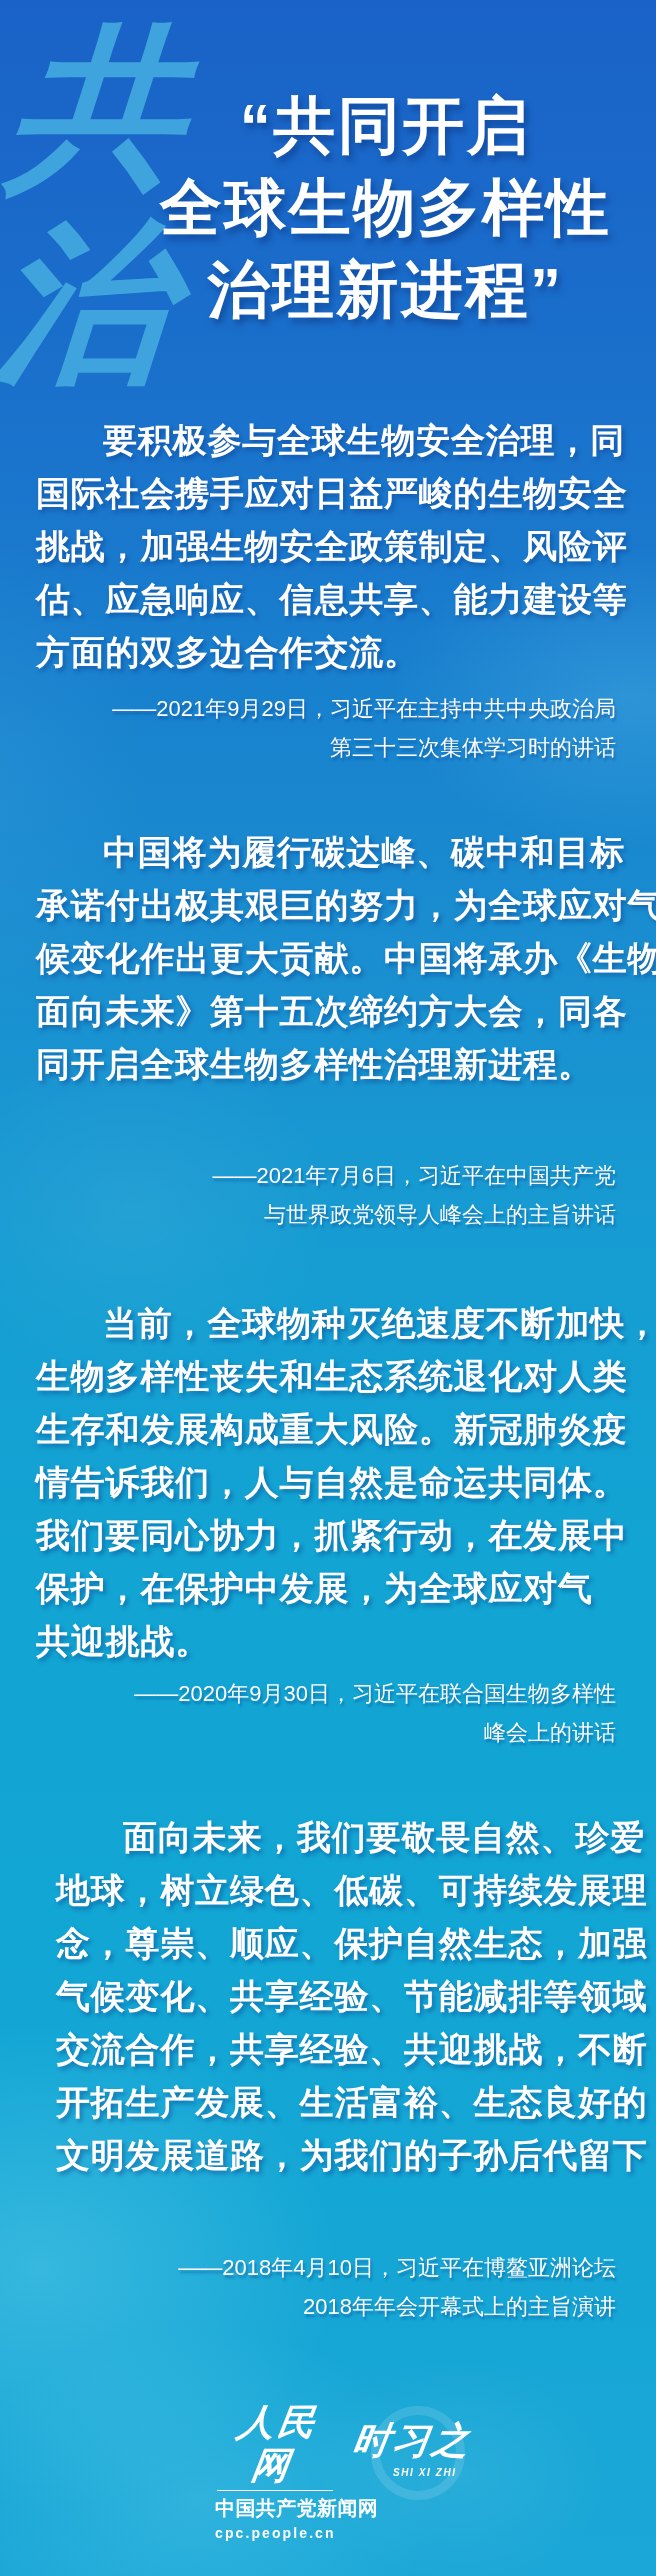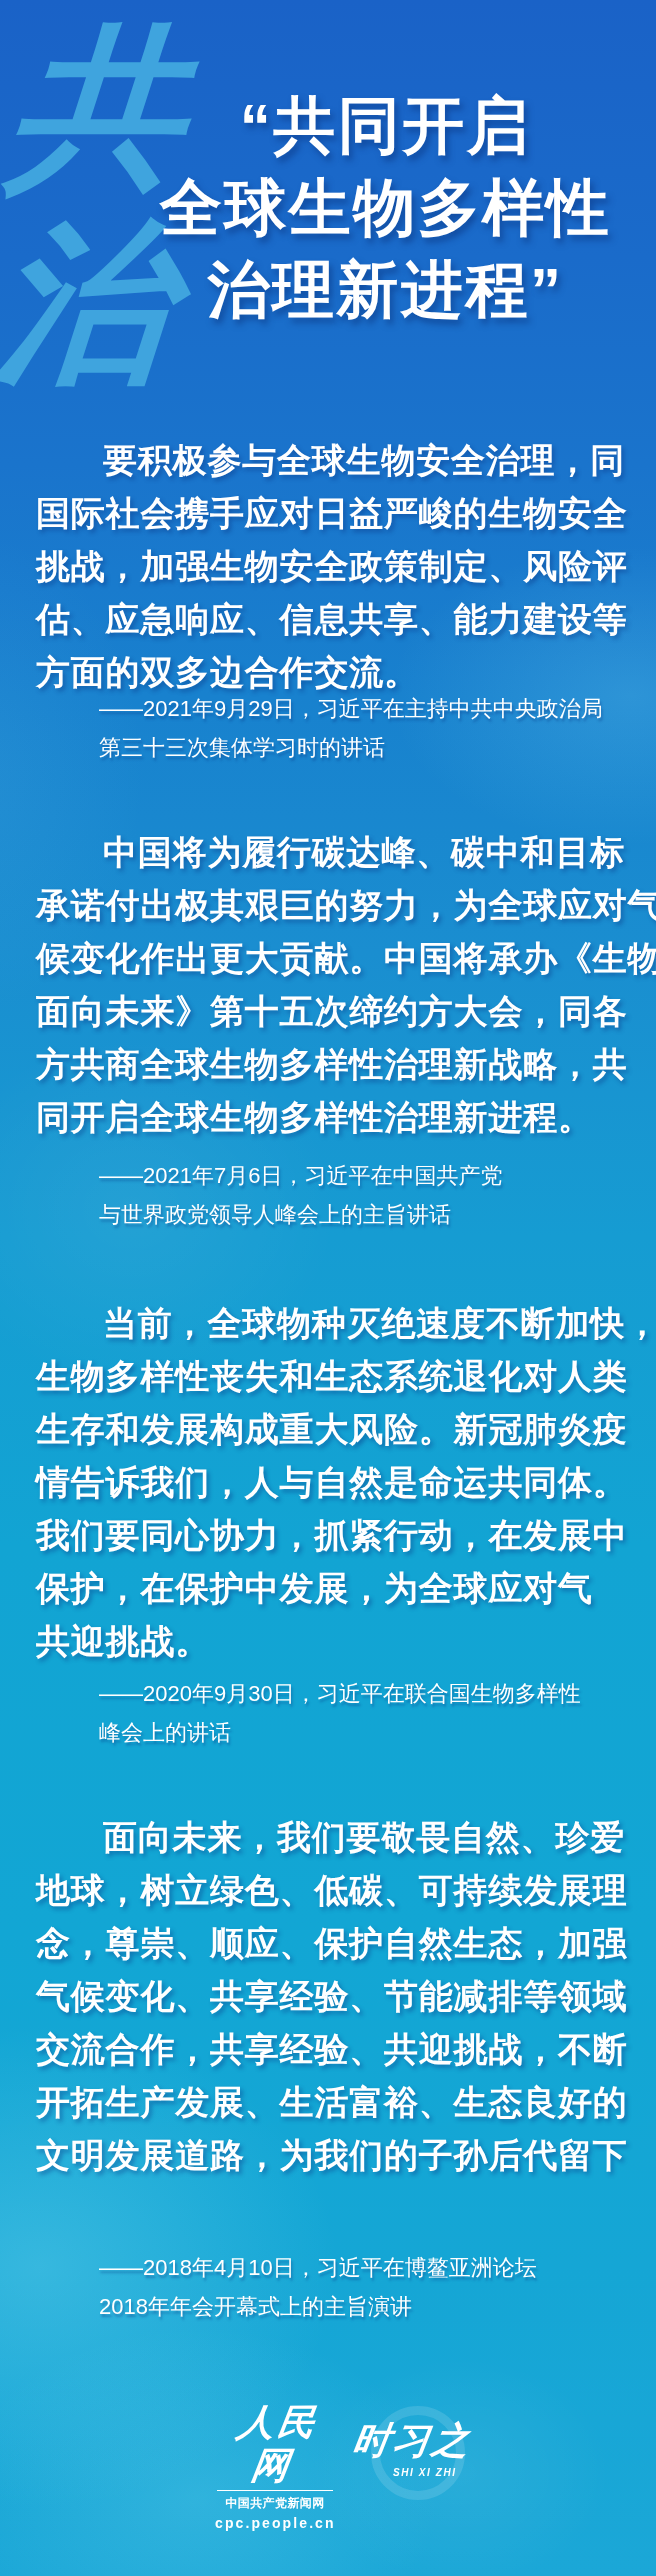--- a/index.html
+++ b/index.html
@@ -43,38 +43,38 @@
   .quote{
     position:absolute;left:36px;width:595px;
     color:#ffffff;font-size:34px;font-weight:900;line-height:53px;
     letter-spacing:0.8px;
     text-shadow:2.5px 3.3px 4.1px rgba(8,50,130,0.45);
   }
   .quote .q-line{white-space:nowrap;}
   .quote .q-first{text-indent:67px;}
   .attribution{
     position:absolute;left:99px;right:41px;
-    color:#ffffff;
+    text-align:right;color:#ffffff;
     font-size:22px;font-weight:400;line-height:39px;
     text-shadow:1.6px 2.5px 2.5px rgba(8,50,130,0.4);
     white-space:nowrap;
   }
-  .q1{top:414px;margin-top:20px;} .a1{top:689px;}
+  .q1{top:414px;} .a1{top:689px;}
   .q2{top:826px;} .a2{top:1156px;}
   .q3{top:1297px;} .a3{top:1674px;}
-  .q4{top:1811px;} .a4{top:2248px;}
+  .q4{top:1811px;margin-left:20px;} .a4{top:2248px;}
   .footer{position:absolute;top:2398px;left:0;width:657px;height:140px;color:#fff;}
   .logo-people{position:absolute;left:215px;top:3.3px;width:120px;text-align:center;}
   .logo-people .script{
     font-family:"Liberation Serif","DejaVu Serif",serif;
     font-style:italic;font-weight:700;font-size:37px;line-height:43px;
     letter-spacing:3.3px;transform:skewX(-8deg);
   }
   .logo-people .divider{height:1.6px;background:#ffffff;margin:2.5px 1.6px 4.1px;}
-  .logo-people .site{font-size:12px;font-weight:700;letter-spacing:0.4px;white-space:nowrap;}
+  .logo-people .site{font-size:20px;font-weight:700;letter-spacing:0.4px;white-space:nowrap;}
   .logo-people .url{font-size:14px;font-weight:700;letter-spacing:2.1px;margin-top:2.5px;white-space:nowrap;}
   .logo-ring{
     position:absolute;left:371px;top:8.2px;width:76px;height:76px;
     border-radius:50%;border:9px solid rgba(255,255,255,0.13);
   }
   .logo-sxz{position:absolute;left:353px;top:18px;width:107px;}
   .logo-sxz .name{
     font-size:37px;font-weight:900;font-style:italic;
     letter-spacing:2.5px;transform:skewX(-8deg);white-space:nowrap;
   }
@@ -110,21 +110,20 @@
   <div class="attribution a1">
     <div>——2021年9月29日，习近平在主持中共中央政治局</div>
     <div>第三十三次集体学习时的讲话</div>
   </div>
 
   <div class="quote q2">
     <div class="q-line q-first">中国将为履行碳达峰、碳中和目标</div>
     <div class="q-line">承诺付出极其艰巨的努力，为全球应对气</div>
     <div class="q-line">候变化作出更大贡献。中国将承办《生物</div>
     <div class="q-line">面向未来》第十五次缔约方大会，同各</div>
-    <div class="q-line">方共商全球生物多样性治理新战略，共</div>
     <div class="q-line">同开启全球生物多样性治理新进程。</div>
   </div>
   <div class="attribution a2">
     <div>——2021年7月6日，习近平在中国共产党</div>
     <div>与世界政党领导人峰会上的主旨讲话</div>
   </div>
 
   <div class="quote q3">
     <div class="q-line q-first">当前，全球物种灭绝速度不断加快，</div>
     <div class="q-line">生物多样性丧失和生态系统退化对人类</div>

